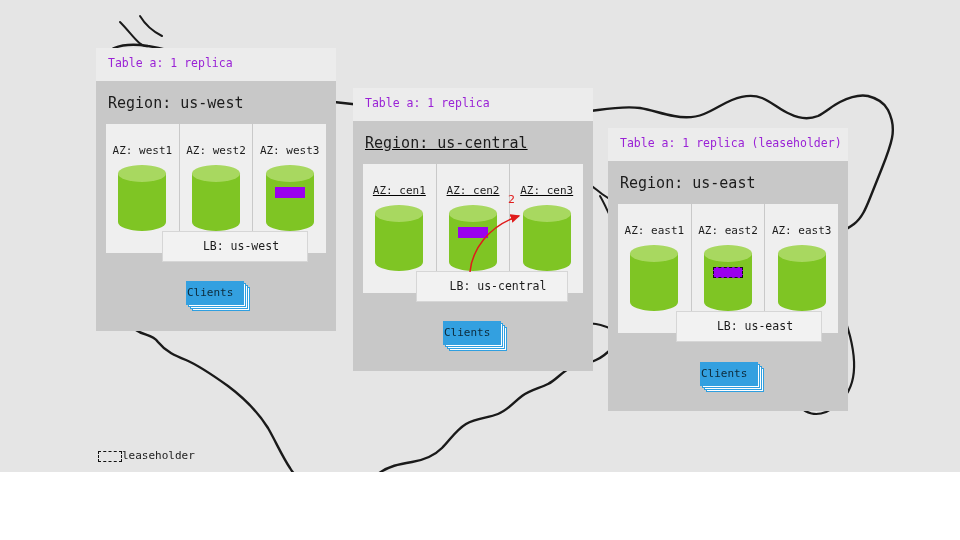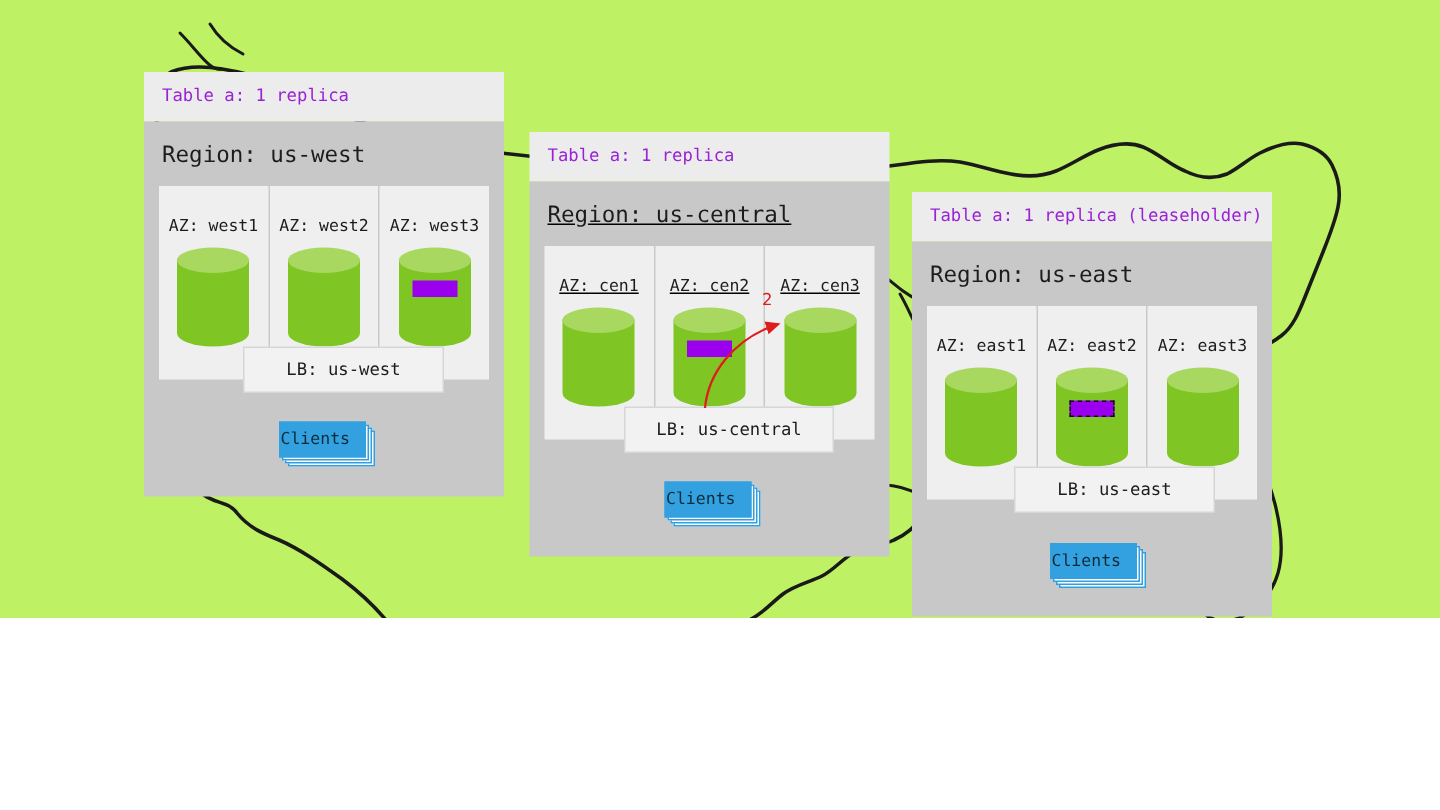--- a/index.html
+++ b/index.html
@@ -3,23 +3,23 @@
 <meta charset="utf-8">
 <style>
   html, body {
     margin: 0;
     padding: 0;
     background: #ffffff;
   }
   #stage {
     position: relative;
     width: 960px;
-    height: 412px;
+    height: 472px;
     overflow: hidden;
-    background: #bef264;
+    background: #e5e5e5;
     font-family: "DejaVu Sans Mono", "Liberation Mono", monospace;
   }
 
   
   #us-map {
     position: absolute;
     left: 0; top: 0;
     width: 960px; height: 540px;
     pointer-events: none;
   }
@@ -107,21 +107,21 @@
     border: 1.6px dashed #111111;
   }
 
   
   .lb-box {
     position: absolute;
     background: #f2f2f2;
     border: 1px solid #d6d6d6;
     color: #1c1c1c;
     font-size: 11.5px;
-    padding: 7px 14px 8px 14px;
+    padding: 7px 14px 8px 26px;
     white-space: nowrap;
     text-align: center;
   }
 
   
   .clients {
     position: absolute;
     width: 58px;
     height: 24px;
   }
@@ -168,22 +168,22 @@
     position: absolute;
     color: #e01b1b;
     font-size: 11px;
     font-family: "DejaVu Sans", "Liberation Sans", sans-serif;
   }
 
   
   .legend {
     position: absolute;
     display: flex;
-    align-items: flex-start;
-    gap: 19px;
+    align-items: flex-end;
+    gap: 0;
   }
   .legend .swatch {
     width: 24px;
     height: 11px;
     border: 1.6px dashed #111111;
     background: transparent;
     box-sizing: border-box;
   }
   .legend .legend-text {
     font-size: 11px;

